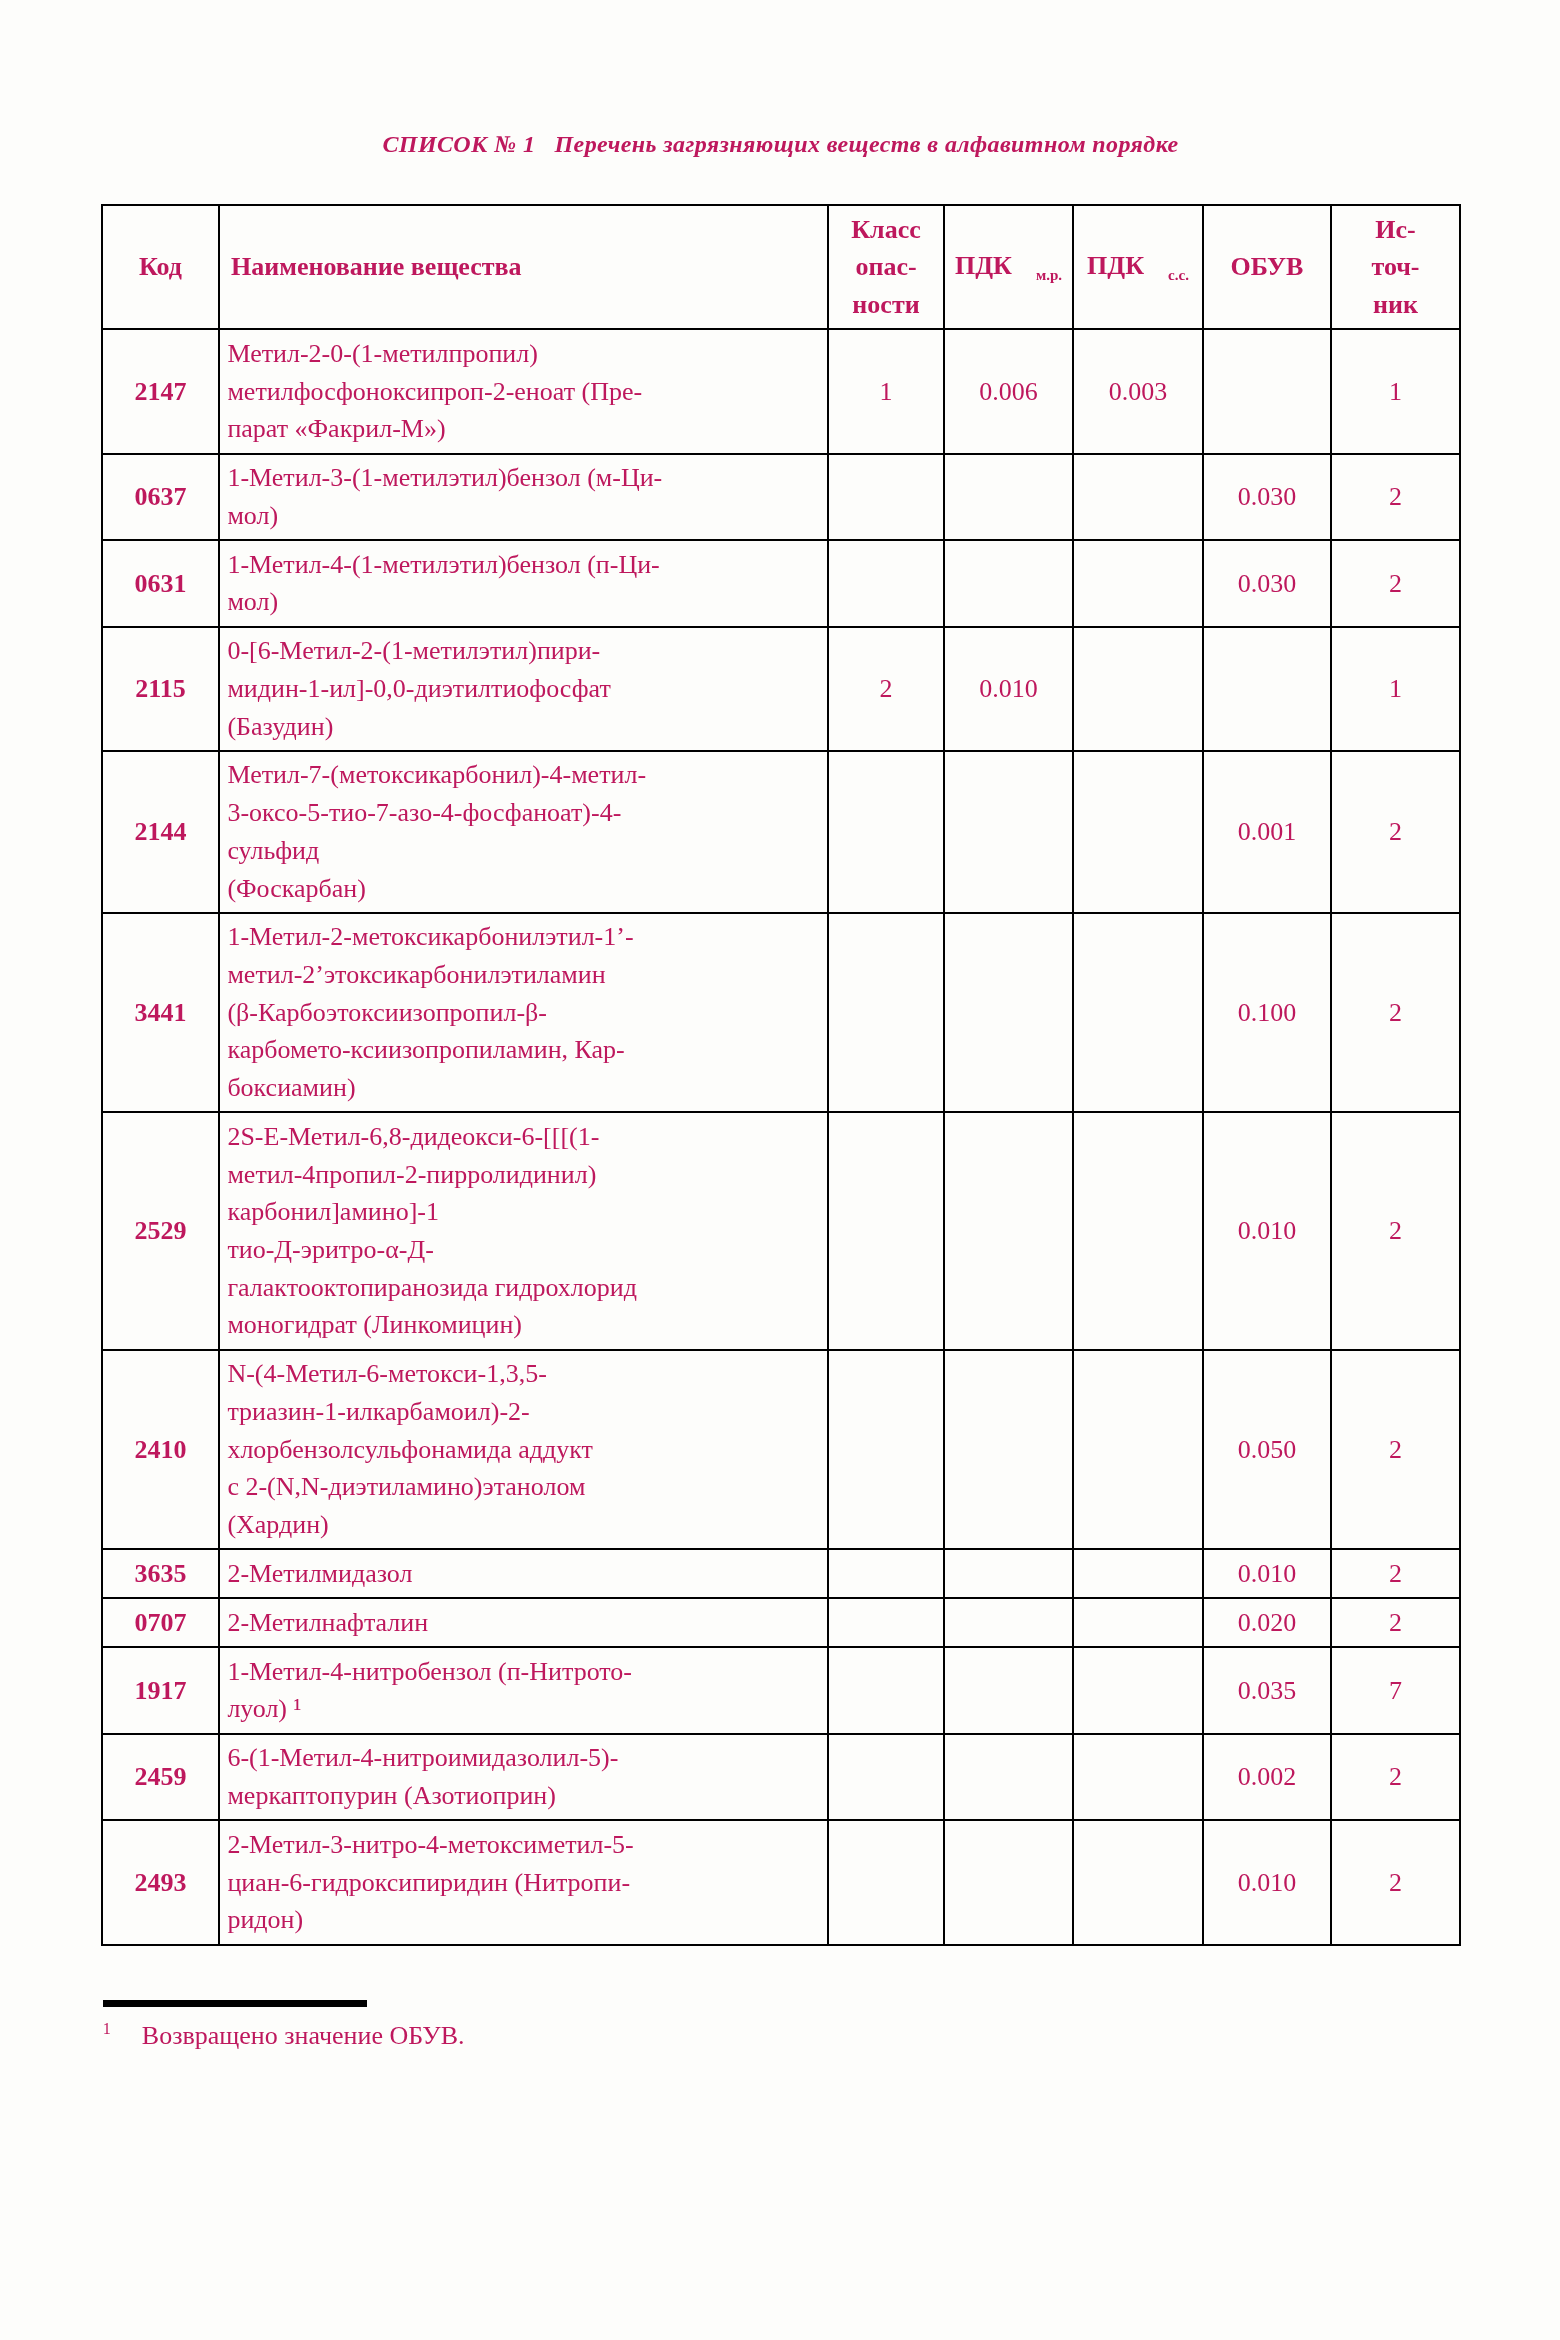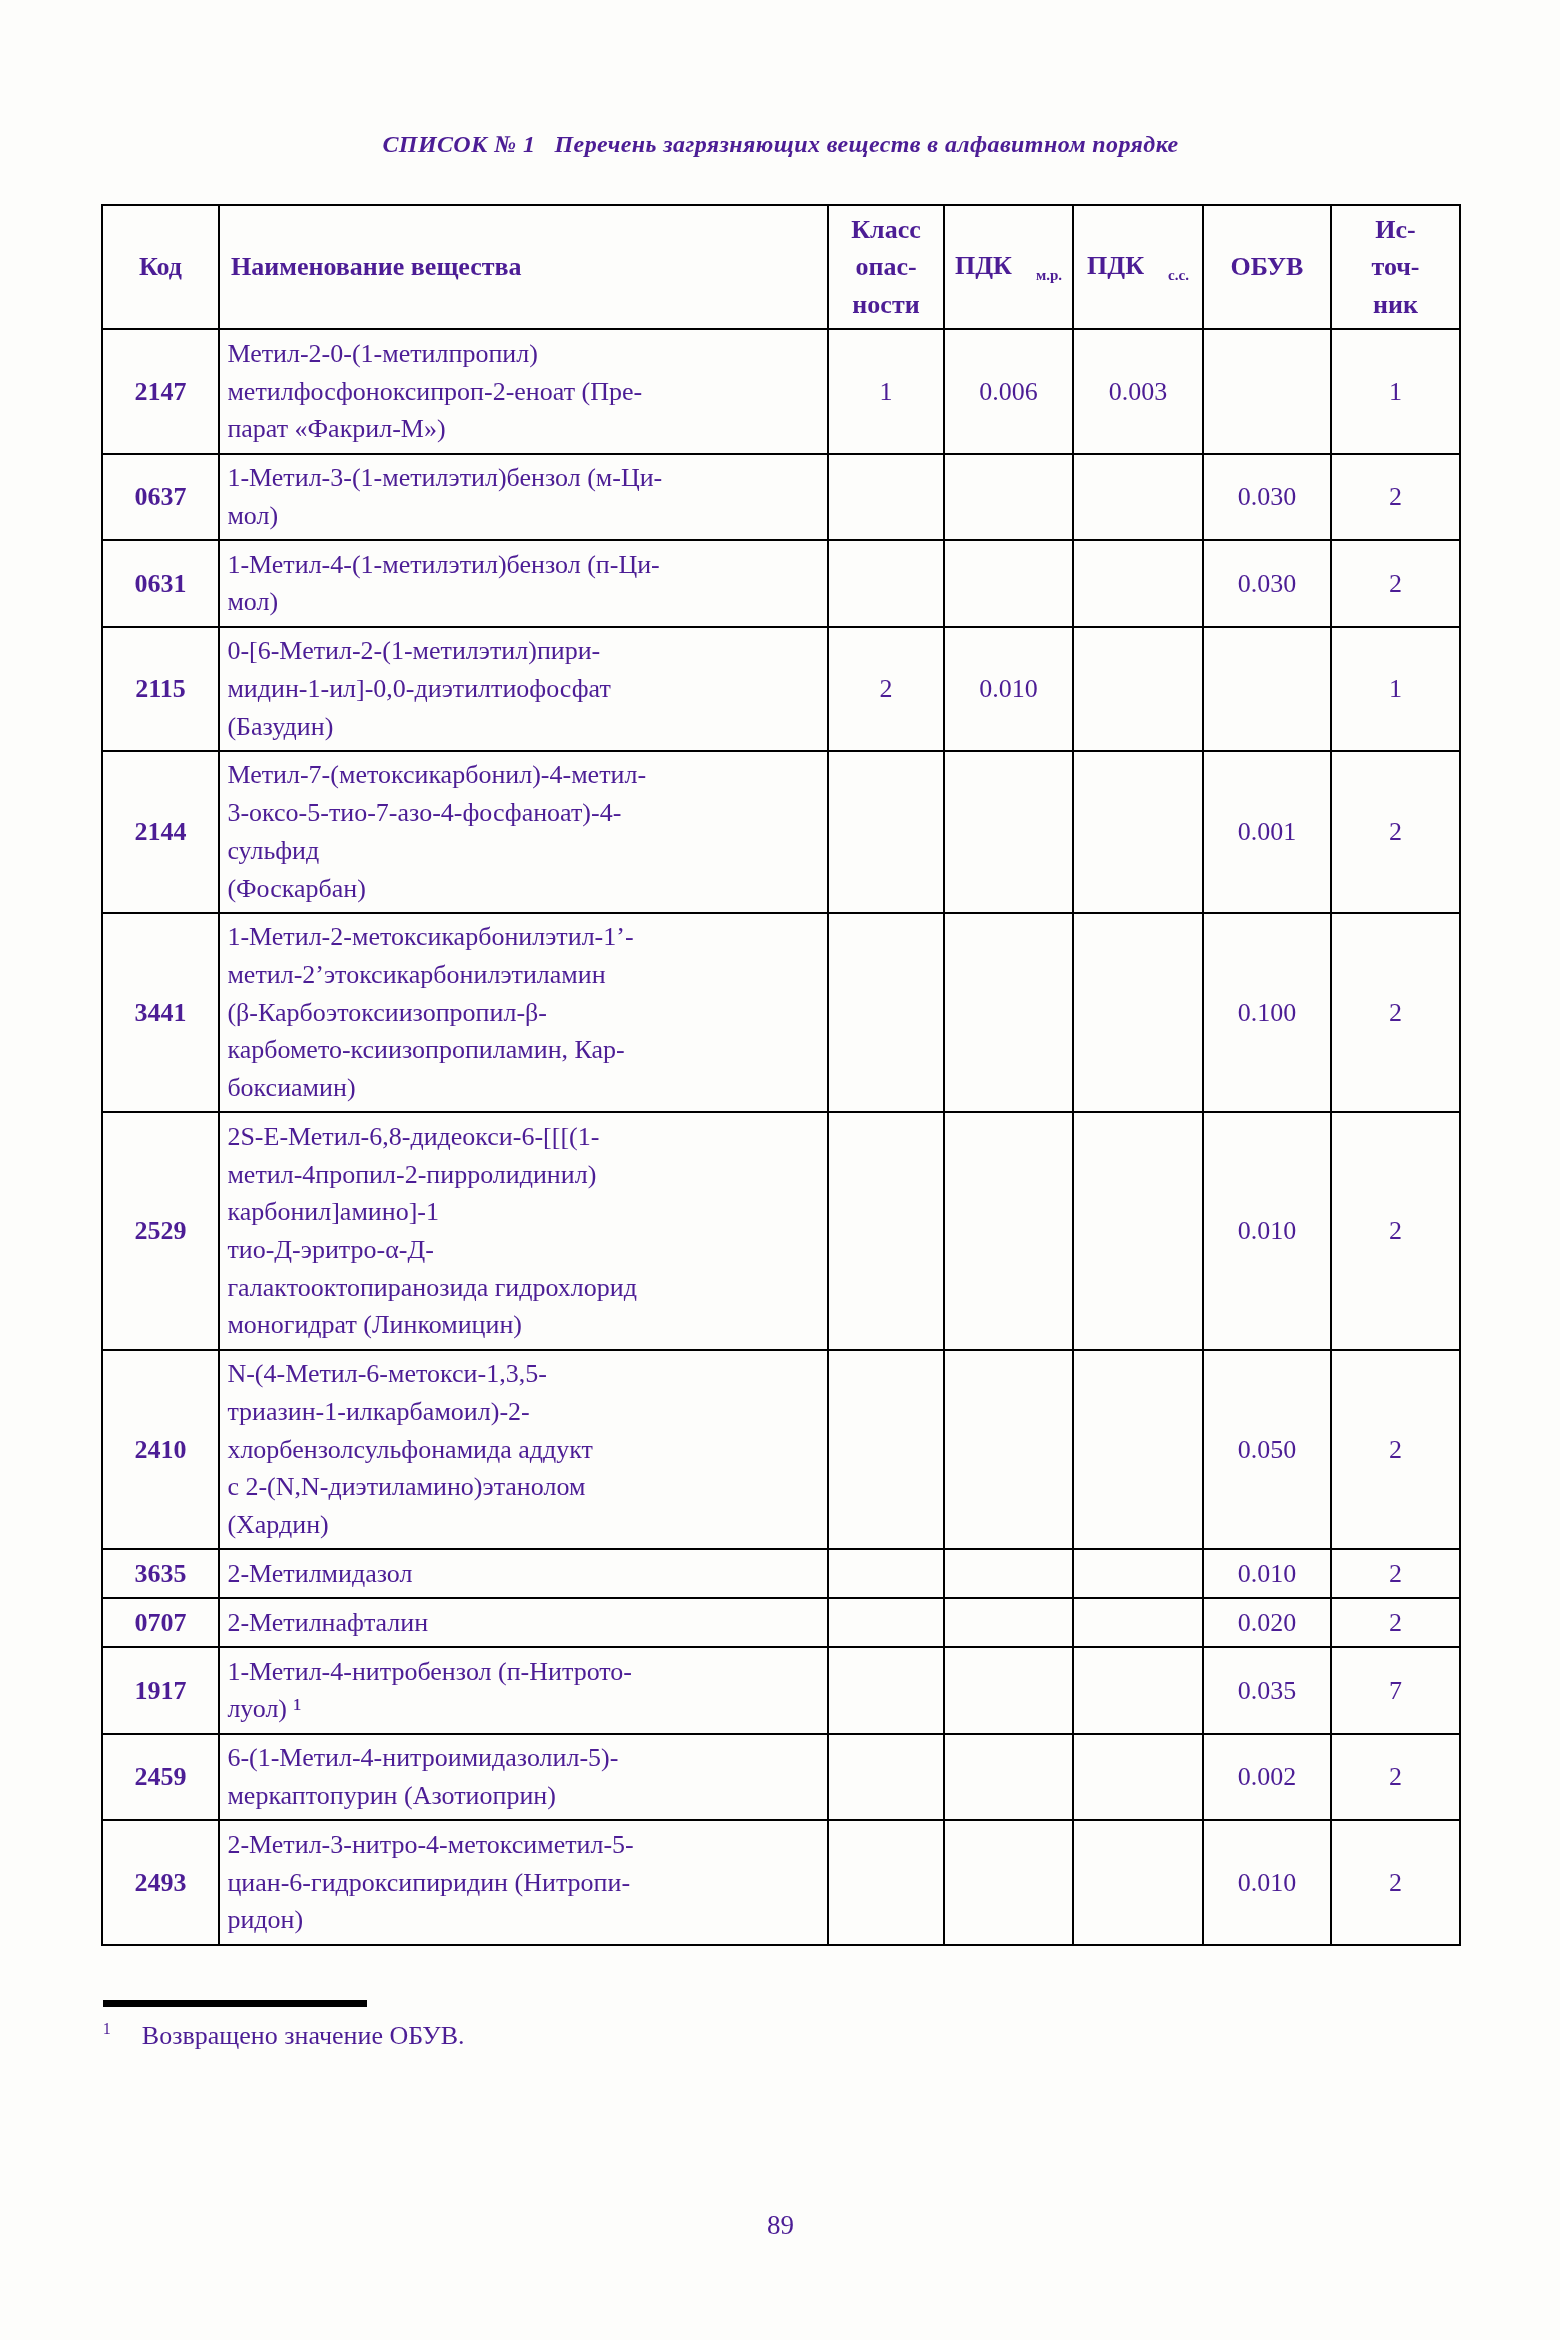--- a/index.html
+++ b/index.html
@@ -4,21 +4,21 @@
 <style>
   * { box-sizing: border-box; }
   html, body { margin: 0; padding: 0; background: #e8e8e8; }
   .page {
     position: relative;
     width: 1561px;
     height: 2341px;
     margin: 0 auto;
     background: #fdfdfb;
     font-family: "Liberation Serif", "DejaVu Serif", serif;
-    color: #4c1d95;
+    color: #be185d;
     padding: 131px 101px 0 101px;
     overflow: hidden;
   }
   .doc-title {
     text-align: center;
     font-style: italic;
     font-weight: bold;
     font-size: 24px;
     letter-spacing: 0.4px;
     white-space: pre;
@@ -272,16 +272,15 @@
         </tr>
       </tbody>
   </table>
 
   <div class="footnote-rule"></div>
 
   <div class="footnote">
     <sup>1</sup><span>Возвращено значение ОБУВ.</span>
   </div>
 
-  <div class="page-number">89</div>
 
 </div>
 
 
 </body></html>

